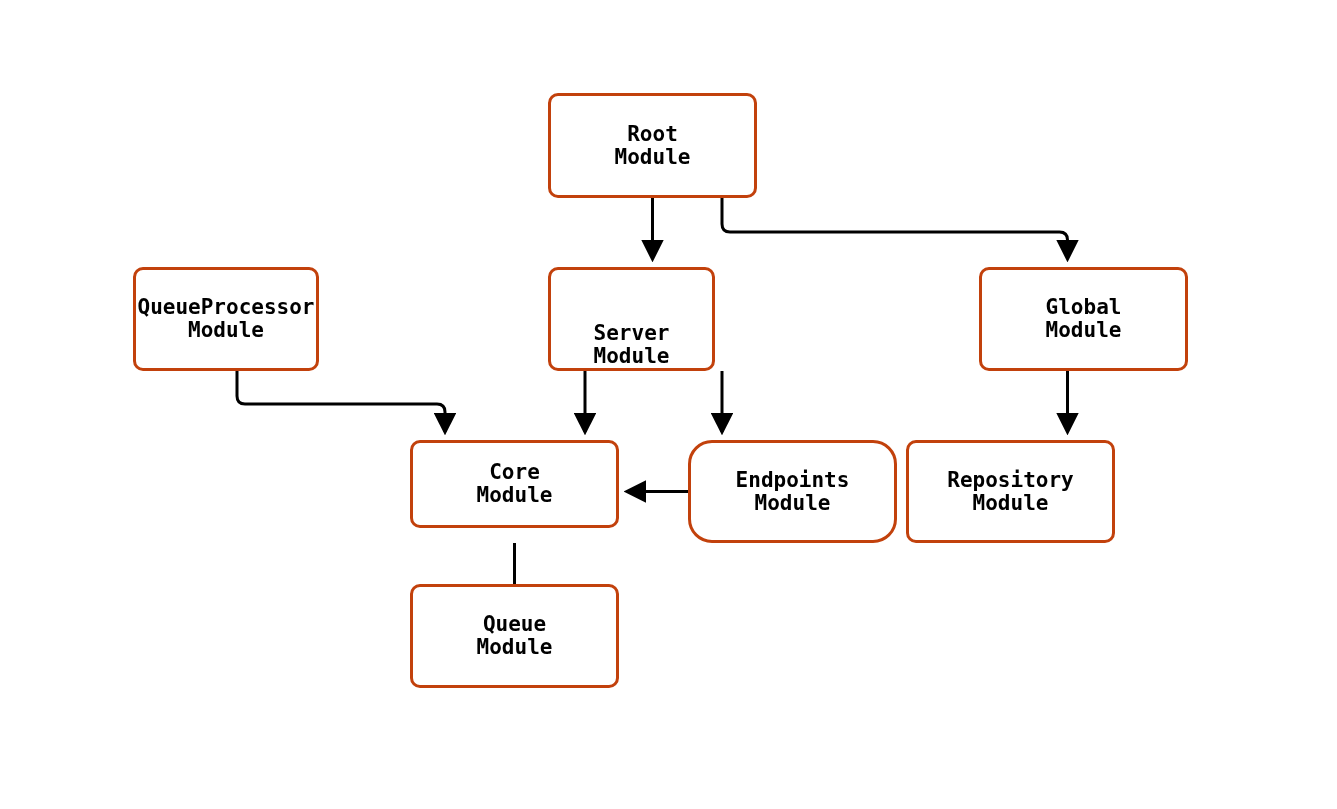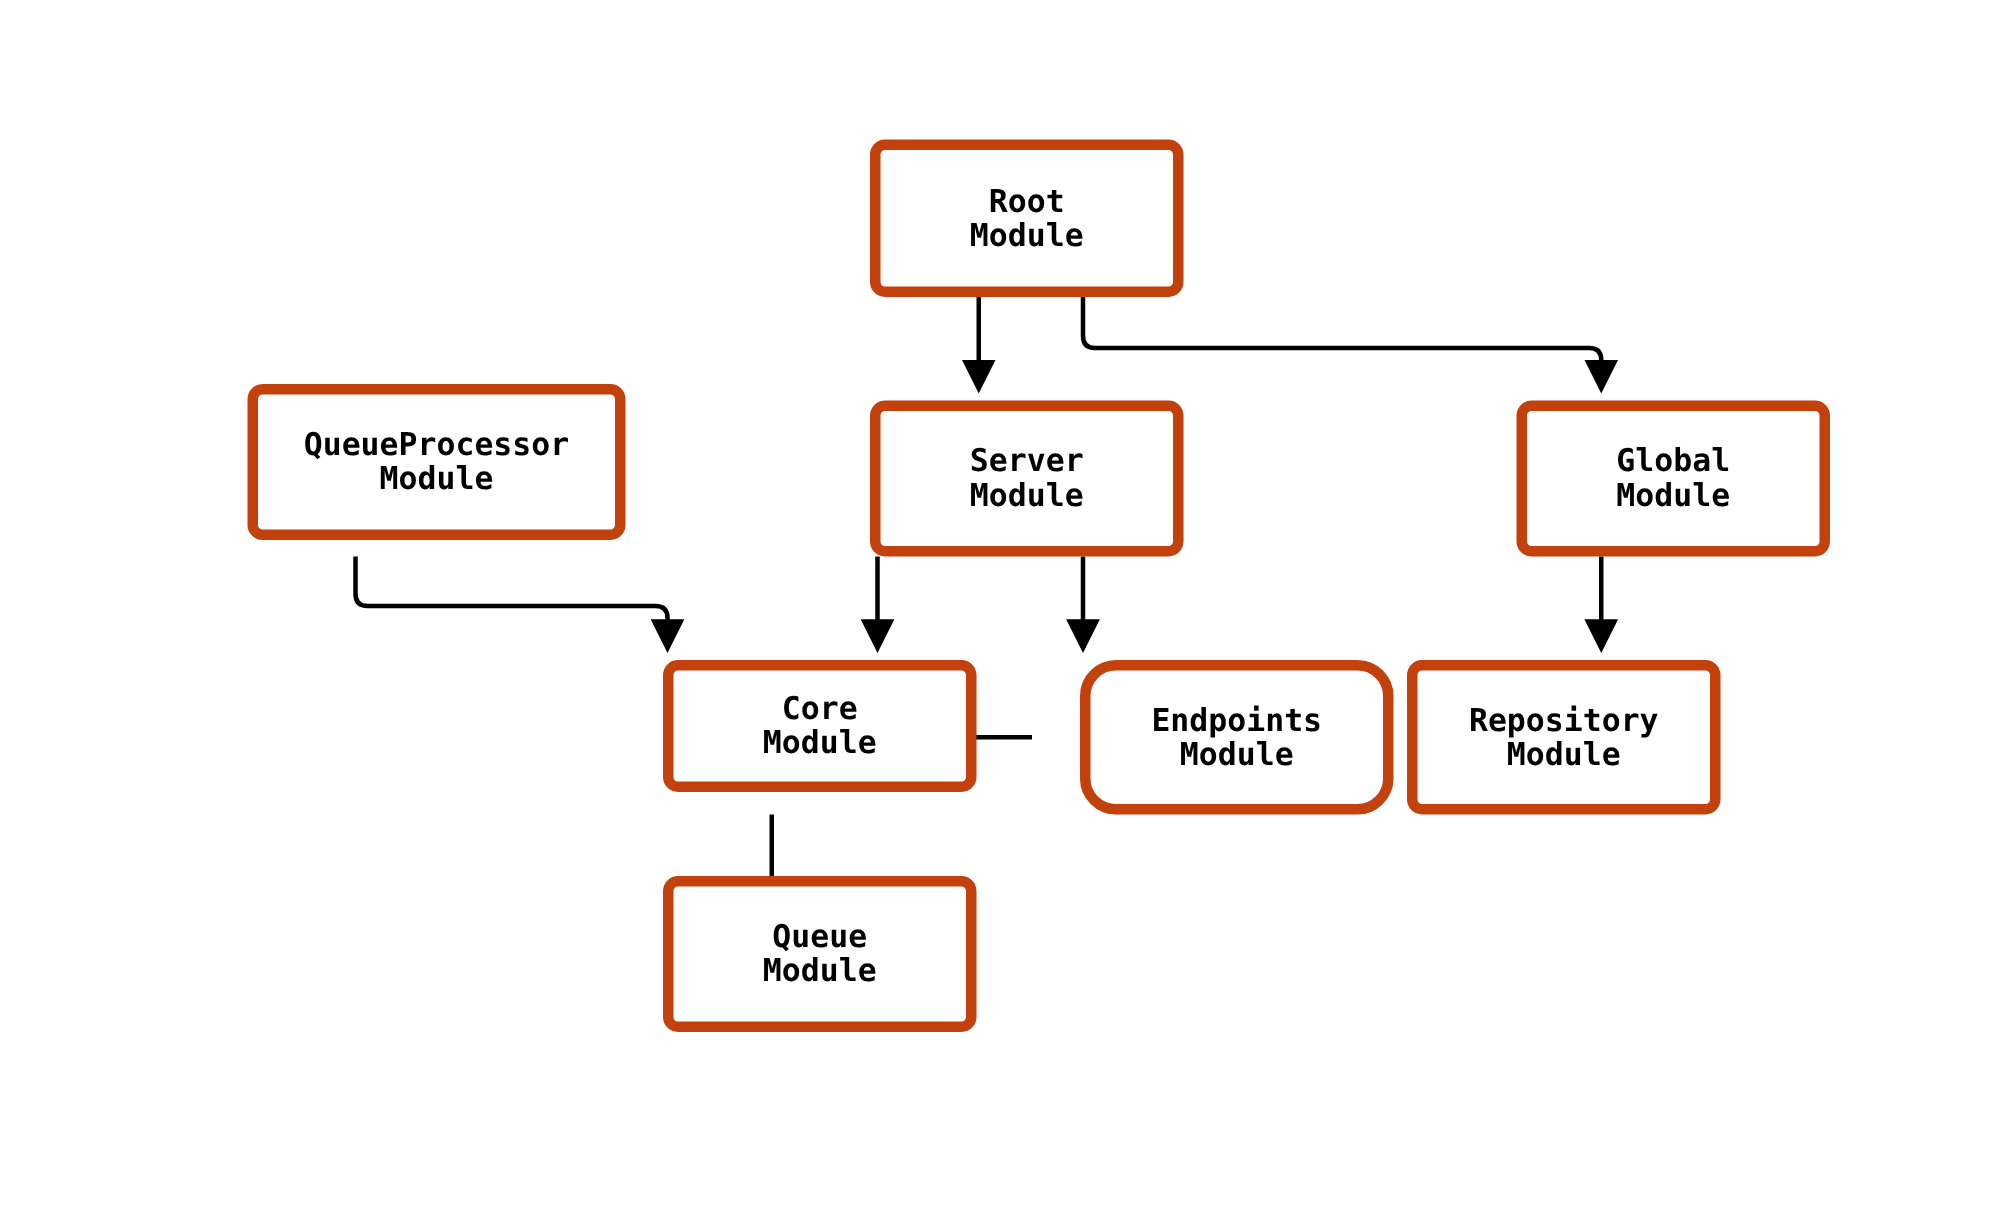--- a/index.html
+++ b/index.html
@@ -18,27 +18,26 @@
   .edges-layer {
     position: absolute;
     left: 0;
     top: 0;
     width: 1337px;
     height: 809px;
   }
   .node {
     position: absolute;
     box-sizing: border-box;
-    border: 7px solid #c2410c;
+    border: 3px solid #c2410c;
     border-radius: 10px;
     background: #ffffff;
     display: flex;
     align-items: center;
     justify-content: center;
-    margin-left: 32px;
   }
   .node-label {
     font-weight: bold;
     font-size: 21px;
     line-height: 23px;
     color: #000000;
     text-align: center;
     white-space: pre-line;
   }
 </style>
@@ -63,26 +62,26 @@
       <path d="M1067.5 371 V432" marker-end="url(#arrow)"></path>
       <path d="M514.5 543 V604" marker-end="url(#arrow)"></path>
     </g>
   </svg>
 
   <div class="node" style="left:548px; top:93px; width:209px; height:105px;">
     <span class="node-label">Root
 Module</span>
   </div>
 
-  <div class="node" style="left:133px; top:256px; width:252px; height:104px;">
+  <div class="node" style="left:133px; top:267px; width:186px; height:104px;">
     <span class="node-label">QueueProcessor
 Module</span>
   </div>
 
-  <div class="node" style="left:548px; top:267px; width:209px; height:104px;">
+  <div class="node" style="left:548px; top:267px; width:167px; height:104px;align-items:flex-end;">
     <span class="node-label">Server
 Module</span>
   </div>
 
   <div class="node" style="left:979px; top:267px; width:209px; height:104px;">
     <span class="node-label">Global
 Module</span>
   </div>
 
   <div class="node" style="left:410px; top:440px; width:209px; height:88px;">

